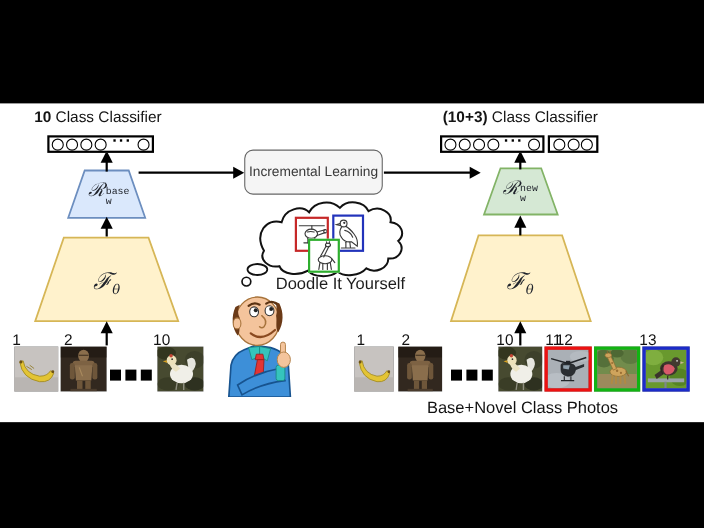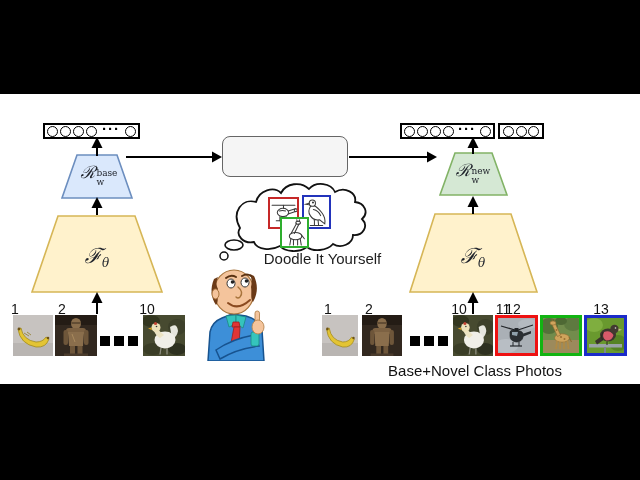--- a/index.html
+++ b/index.html
@@ -11,36 +11,36 @@
   .title{position:absolute;font-size:14px;color:#141414;text-align:center;white-space:nowrap;line-height:15px;}
   .title b{font-weight:700;}
   .bar{position:absolute;height:16px;border:2px solid #000;background:#fff;box-sizing:border-box;
        display:flex;align-items:center;padding:0 2px;}
   .slots{display:flex;gap:2px;align-items:center;}
   .circle{width:11px;height:11px;border:1.6px solid #000;border-radius:50%;background:#fff;box-sizing:border-box;flex:none;}
   .bardots{flex:1;text-align:center;font-weight:700;font-size:15px;line-height:10px;margin-top:-4px;letter-spacing:1px;color:#000;}
   .bar.novel{justify-content:space-evenly;padding:0 2px;}
   .mlbl{position:absolute;text-align:center;color:#20242c;font-family:"DejaVu Serif",serif;white-space:nowrap;}
   .mlbl .sym{font-size:17px;font-style:italic;}
-  .supsub{display:inline-flex;flex-direction:column;font-size:9px;line-height:9px;vertical-align:2px;margin-left:1px;text-align:left;}
+  .supsub{display:inline-flex;flex-direction:column;font-size:9px;line-height:9px;vertical-align:2px;margin-left:1px;text-align:left;font-family:Liberation Mono, monospace;}
   .enc .sym{font-size:21px;}
   .enc .sub{font-size:12px;vertical-align:-4px;font-style:italic;}
   .fsilbox{position:absolute;left:222px;top:136px;width:126px;height:41px;border:1.7px solid #666;
            border-radius:8px;background:#f5f5f5;box-sizing:border-box;display:flex;flex-direction:column;
            justify-content:center;text-align:center;font-size:12.5px;line-height:15px;color:#3a3a3a;}
   .num{position:absolute;top:301px;width:22px;text-align:center;font-size:14px;color:#111;}
   .caption{position:absolute;top:362px;font-size:15px;color:#111;text-align:center;white-space:nowrap;}
   .photo{position:absolute;top:315px;height:41px;box-sizing:border-box;overflow:hidden;background:#888;}
   .photo svg{display:block;width:100%;height:100%;}
   .novelphoto{border:3px solid #f00;}
   .dots3{position:absolute;top:336px;display:flex;gap:4px;}
   .dots3 span{width:10px;height:10px;background:#000;flex:none;}
   .sketchbox{position:absolute;background:#fff;border:2.5px solid #c00;box-sizing:border-box;}
   .sketchbox svg{display:block;width:100%;height:100%;}
-  .bubcap{position:absolute;left:245px;top:250px;width:155px;text-align:center;font-size:15px;color:#1d1d1d;white-space:nowrap;}
+  .bubcap{position:absolute;left:232px;top:250px;width:155px;text-align:center;font-size:15px;color:#1d1d1d;white-space:nowrap;}
 </style>
 </head>
 <body>
 
 <div class="stage">
   <div class="abs" style="left:0;top:0;width:640px;height:94px;background:#000;"></div>
   <div class="canvas"></div>
   <div class="abs" style="left:0;top:384px;width:640px;height:96px;background:#000;"></div>
 
   <svg class="overlay" viewBox="0 0 640 480">
@@ -77,20 +77,23 @@
                C 286 183, 301 181, 309 189 C 316 181, 331 183, 335 192
                C 345 186, 357 193, 355 202 C 365 203, 369 213, 362 219
                C 369 226, 363 236, 353 235 C 353 244, 341 249, 333 244
                C 327 251, 313 252, 307 247 C 299 253, 285 252, 280 246
                C 271 251, 257 250, 254 242 C 244 244, 235 236, 240 228 Z" fill="#fff" stroke="#111" stroke-width="1.8"></path>
       <ellipse cx="234" cy="245" rx="9" ry="5" fill="#fff" stroke="#111" stroke-width="1.6"></ellipse>
       <circle cx="224" cy="256" r="4" fill="#fff" stroke="#111" stroke-width="1.5"></circle>
     </g>
   </svg>
 
+  <div class="title" style="left:9px;top:99px;width:160px;">
+    <b>10</b><span> Class Classifier</span>
+  </div>
   <div class="bar" style="left:43px;top:123px;width:97px;">
     <span class="slots">
         <span class="circle"></span>
         <span class="circle"></span>
         <span class="circle"></span>
         <span class="circle"></span>
       </span>
     <span class="bardots">···</span>
     <span class="slots">
         <span class="circle"></span>
@@ -153,20 +156,21 @@
       <circle cx="13" cy="12.5" r="4.5" fill="#ede2ba"></circle>
       <circle cx="12.5" cy="8.5" r="1.6" fill="#c44433"></circle>
       <path d="M8.5,12.5 L5,13.5 L9,15 Z" fill="#d8a020"></path>
       <circle cx="13.5" cy="11.5" r="0.8" fill="#333"></circle>
       <line x1="18" y1="33" x2="17" y2="39.5" stroke="#8f8f80" stroke-width="1.3"></line>
       <line x1="24" y1="33" x2="24" y2="39.5" stroke="#8f8f80" stroke-width="1.3"></line>
     </svg>
   </div>
 
   <div class="fsilbox" style="background-color: rgb(245, 245, 245); border-color: rgb(102, 102, 102);">
+    <span>Incremental Learning</span>
   </div>
 
   <div class="sketchbox" style="left: 268px; top: 197px; width: 31px; height: 32px; border-color: rgb(198, 40, 40);">
     <svg viewBox="0 0 26 27">
       <g fill="none" stroke="#3a3a3a" stroke-width="1" stroke-linecap="round">
         <line x1="2" y1="6" x2="24" y2="6"></line>
           <line x1="13" y1="6" x2="13" y2="9"></line>
         <ellipse cx="12.5" cy="13" rx="5.5" ry="4"></ellipse>
         <path d="M9,11.5 Q12,10.5 15,11.5"></path>
         <path d="M17.5,11.5 L24.5,9.5 M17.5,14.5 L24.5,12"></path>
@@ -226,20 +230,23 @@
     <path d="M24,12 Q29,8 34,11" fill="none" stroke="#5a3212" stroke-width="2" stroke-linecap="round"></path>
     <path d="M40,10 Q45,7 49,10" fill="none" stroke="#5a3212" stroke-width="2" stroke-linecap="round"></path>
     <ellipse cx="29" cy="17.5" rx="4" ry="4.5" fill="#fff" stroke="#333" stroke-width="1"></ellipse>
     <ellipse cx="43" cy="16.5" rx="4" ry="4.5" fill="#fff" stroke="#333" stroke-width="1"></ellipse>
     <circle cx="30.5" cy="16" r="1.8" fill="#222"></circle>
       <circle cx="44.5" cy="15" r="1.8" fill="#222"></circle>
     <path d="M36,21 Q42,26 38,31 Q36,33 34,31" fill="none" stroke="#a8743c" stroke-width="1.4" stroke-linecap="round"></path>
     <path d="M26,37 Q36,45 48,34" fill="none" stroke="#8a4a20" stroke-width="2" stroke-linecap="round"></path>
   </svg>
 
+  <div class="title" style="left:393px;top:99px;width:160px;">
+    <b>(10+3)</b><span> Class Classifier</span>
+  </div>
   <div class="bar" style="left:400px;top:123px;width:95px;">
     <span class="slots">
         <span class="circle"></span>
         <span class="circle"></span>
         <span class="circle"></span>
         <span class="circle"></span>
       </span>
     <span class="bardots">···</span>
     <span class="slots">
         <span class="circle"></span>
@@ -260,21 +267,21 @@
   </div>
   <div class="mlbl enc" style="left:443px;top:241px;width:60px;">
     <span class="sym">ℱ</span><span class="sub">θ</span>
   </div>
 
   <div class="num" style="left:317px;">1</div>
   <div class="num" style="left:358px;">2</div>
   <div class="num" style="left:448px;">10</div>
   <div class="num" style="left:492px;">11</div>
   <div class="num" style="left:502px;">12</div>
-  <div class="num" style="left:590px;">13</div>
+  <div class="num" style="left:578px;">13</div>
 
   <div class="photo" style="left:322px;width:36px;">
     <svg viewBox="0 0 40 41" preserveAspectRatio="none">
       <rect width="40" height="41" fill="#c7c3c0"></rect>
       <rect y="28" width="40" height="13" fill="#b9b5b2"></rect>
       <path d="M5,14 Q7,29 23,32 Q33,33 36,24 L33,22 Q30,27 23,27 Q10,25 8,13 Z" fill="#e3c434" stroke="#a08a20" stroke-width="0.8"></path>
       <circle cx="6" cy="14" r="1.4" fill="#6e5214"></circle>
         <circle cx="35" cy="23" r="1.3" fill="#6e5214"></circle>
     </svg>
   </div>

